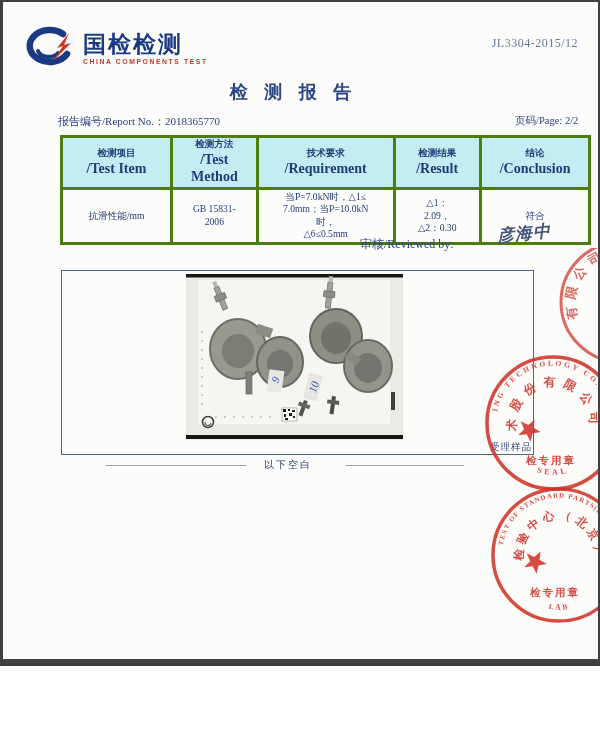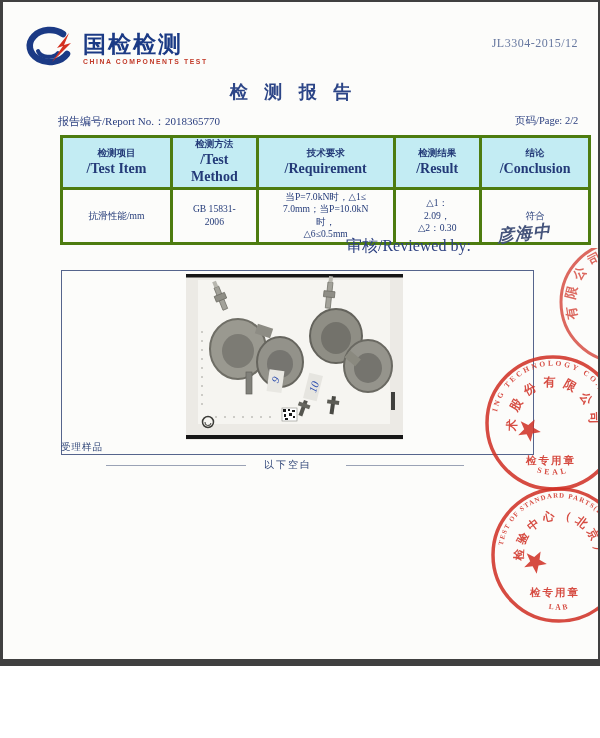--- a/index.html
+++ b/index.html
@@ -22,28 +22,28 @@
   .rep-table{position:absolute;left:57px;top:133px;border-collapse:collapse;table-layout:fixed;}
   .rep-table td,.rep-table th{border:3px solid #4d7c0f;color:#233a78;text-align:center;vertical-align:middle;padding:1px 18px;}
   .rep-table th{background:#c3ecf3;font-weight:bold;font-size:9.5px;line-height:1.25;height:25px;}
   .th-en{font-size:14px;font-weight:bold;display:block;}
   .rep-table td{font-size:9.6px;line-height:1.3;}
   .cell-pre{white-space:pre-line;font-size:9.2px;}
   .row-1 td{height:40px;}
   .row-2 td{height:24px;}
 
   
-  .review-label{position:absolute;left:343px;top:234px;font-size:16px;color:#2c4080;text-align:center;}
+  .review-label{position:absolute;left:357px;top:234px;font-size:12px;color:#2c4080;text-align:center;}
   .signature{position:absolute;left:494px;top:220px;font-size:17px;font-style:italic;font-weight:bold;
              color:#44537a;transform:rotate(-6deg);letter-spacing:1px;}
 
   
   .photo-box{position:absolute;left:58px;top:268px;width:471px;height:183px;border:1px solid #55648c;}
   .photo-svg{position:absolute;left:183px;top:272px;}
-  .photo-caption{position:absolute;left:58px;top:439px;width:471px;text-align:left;font-size:9.5px;color:#2c4276;letter-spacing:1px;}
+  .photo-caption{position:absolute;left:58px;top:439px;width:471px;text-align:right;font-size:9.5px;color:#2c4276;letter-spacing:1px;}
 
   
   .blank-note{position:absolute;left:240px;top:456px;width:90px;text-align:center;font-size:10px;color:#2c4276;letter-spacing:2px;}
   .blank-line{position:absolute;top:463px;height:1px;background:#9aa2b5;}
   .blank-line.left{left:103px;width:140px;}
   .blank-line.right{left:343px;width:118px;}
 
   .stamps-svg{position:absolute;left:470px;top:246px;}
 </style>
 </head>

